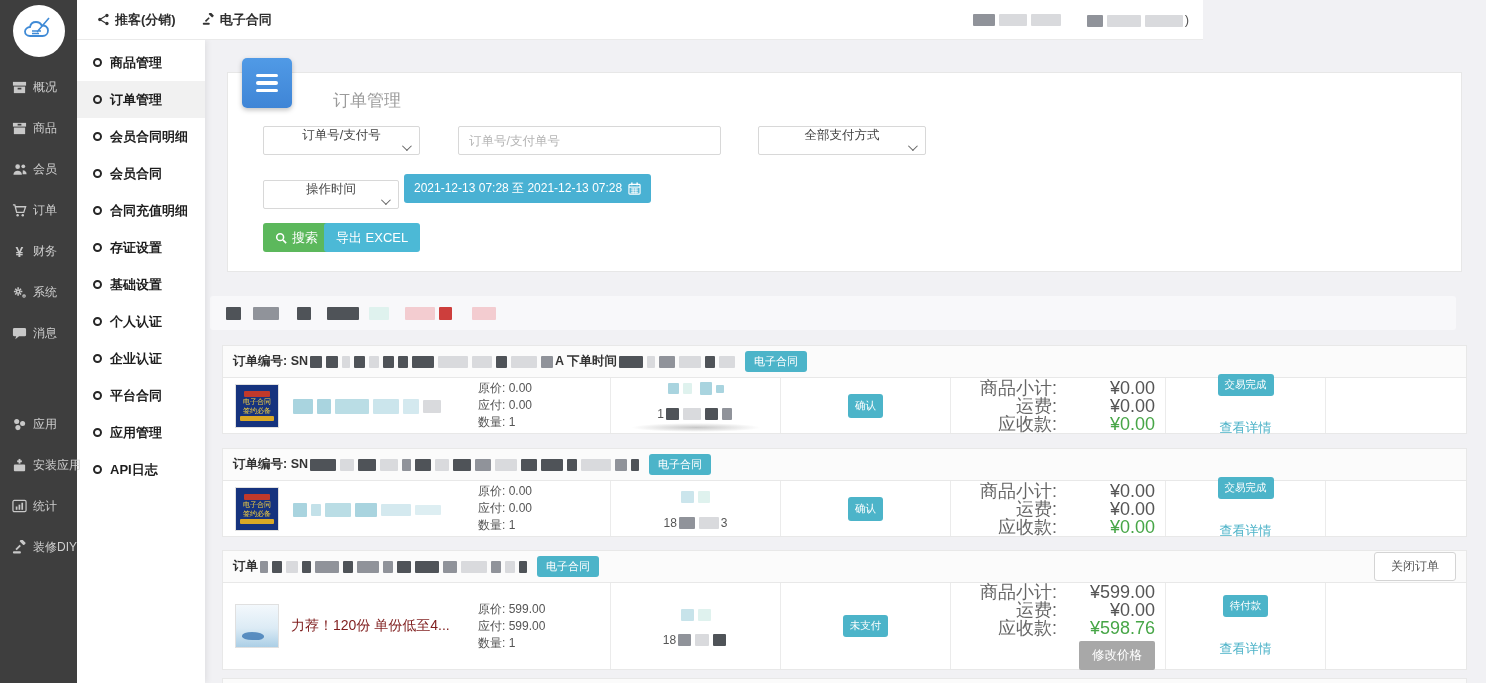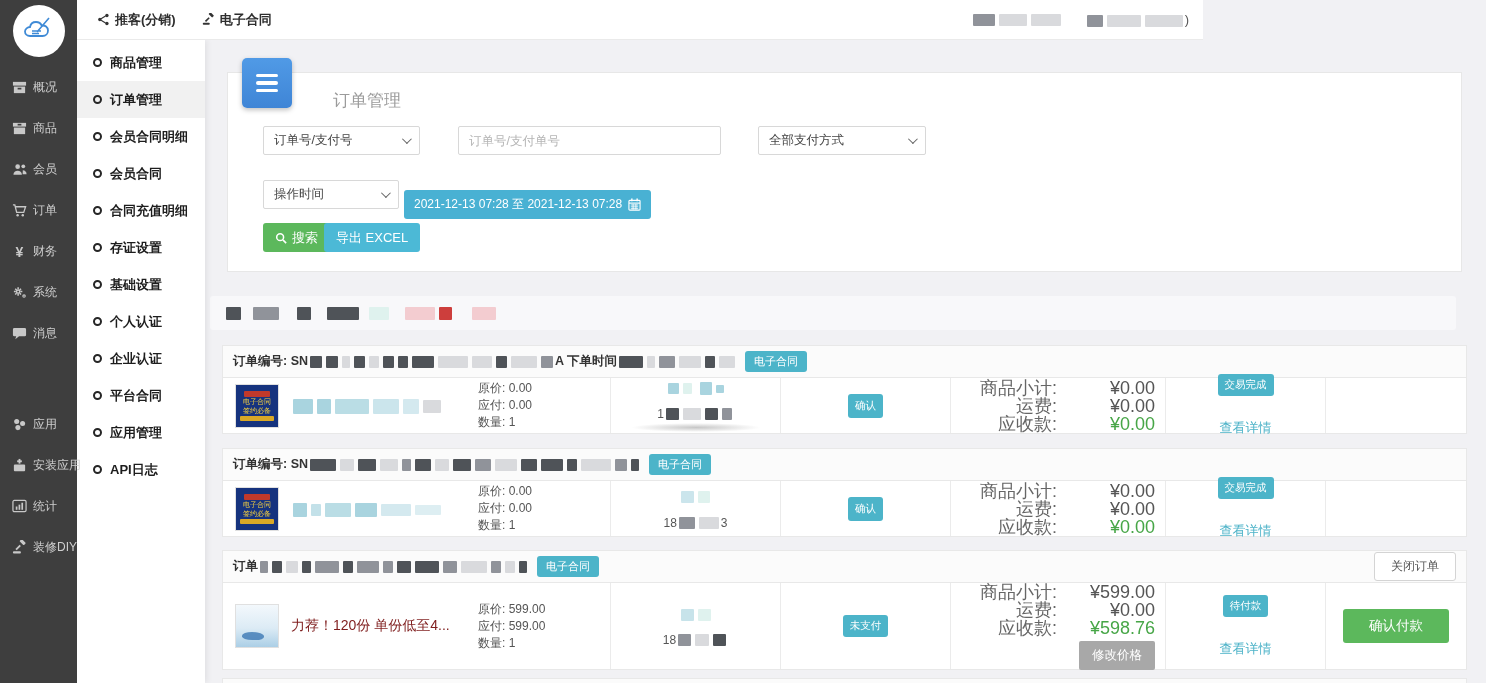--- a/index.html
+++ b/index.html
@@ -29,21 +29,21 @@
 
   
   .main { position:absolute; left:205px; top:40px; width:1281px; height:643px; background:#f1f1f4; }
   .panel { position:absolute; left:22px; top:32px; width:1235px; height:200px; background:#fff; border:1px solid #e7e7e7; }
   .burger { position:absolute; left:37px; top:18px; width:50px; height:50px; border-radius:5px;
             background:linear-gradient(180deg,#509ae6,#3f85d6); box-shadow:0 2px 5px rgba(0,0,0,.25);
             display:flex; flex-direction:column; align-items:center; justify-content:center; gap:4px; cursor:pointer; z-index:5; }
   .burger i { display:block; width:22px; height:3.5px; background:#fff; border-radius:2px; }
   .page-title { position:absolute; left:105px; top:48px; font-size:17px; color:#9b9b9b; }
 
-  .sel { position:absolute; height:29px; border:1px solid #d8d8d8; border-radius:2px; background:#fff; display:flex; align-items:center; padding:0 10px; font-size:12.5px; color:#444; cursor:pointer; }
+  .sel { position:absolute; height:29px; border:1px solid #d8d8d8; border-radius:2px; background:#fff; display:flex; align-items:center; padding:0 10px; font-size:12.5px; color:#444; cursor:pointer;flex-direction:column; }
   .sel .chev { margin-left:auto; width:7px; height:7px; border-right:1.6px solid #666; border-bottom:1.6px solid #666; transform:rotate(45deg) translateY(-2px); }
   .txt-input { position:absolute; height:29px; border:1px solid #d8d8d8; border-radius:2px; padding:0 10px; font-size:12.5px; color:#444; outline:none; font-family:inherit; }
   .txt-input::placeholder { color:#b5b5b5; }
   .date-btn { position:absolute; height:29px; background:#49b1d3; color:#fff; border:none; border-radius:3px; font-size:12px; display:flex; align-items:center; gap:6px; padding:0 10px; cursor:pointer; font-family:inherit; }
   .btn { position:absolute; height:29px; border:none; border-radius:3px; color:#fff; font-size:13px; display:flex; align-items:center; gap:5px; padding:0 12px; cursor:pointer; font-family:inherit; }
   .btn.green { background:#5cb85c; }
   .btn.teal { background:#4cb9d6; }
 
   
   .tabstrip { position:absolute; left:5px; top:256px; width:1246px; height:34px; background:#f8f8fa; border-radius:3px; display:flex; align-items:center; padding-left:14px; }
@@ -322,21 +322,21 @@
       <input class="txt-input" style="left: 230px; top: 53px; width: 263px;" placeholder="订单号/支付单号">
       <div class="sel" style="left:530px;top:53px;width:168px;">
         <span>全部支付方式</span>
           <span class="chev"></span>
       </div>
 
       <div class="sel" style="left:35px;top:107px;width:136px;">
         <span>操作时间</span>
           <span class="chev"></span>
       </div>
-      <button class="date-btn" style="left:176px;top:117px;justify-content:space-between;">
+      <button class="date-btn" style="left:176px;top:101px;justify-content:space-between;">
         <span>2021-12-13 07:28 至 2021-12-13 07:28</span>
         <span>
             <svg width="13" height="13" viewBox="0 0 14 14">
               <rect x="1" y="2.5" width="12" height="10.5" rx="1" fill="none" stroke="#fff" stroke-width="1.2"></rect>
               <path d="M1 5.5h12" stroke="#fff" stroke-width="1.2"></path>
               <rect x="3.4" y="0.5" width="1.5" height="3" fill="#fff"></rect>
               <rect x="9.1" y="0.5" width="1.5" height="3" fill="#fff"></rect>
               <path d="M3 7.5h8M3 9.5h8M3 11.5h8M5.5 6.5v6M8.5 6.5v6" stroke="#fff" stroke-width="0.9"></path>
             </svg>
           </span>
@@ -530,22 +530,19 @@
           <div class="trow">
               <span class="tl">应收款:</span>
               <span class="tv money-green">¥598.76</span>
             </div>
           <button class="btn-gray">修改价格</button>
         </div>
         <div class="col c-stat">
           <span class="status-badge">待付款</span>
           <span class="detail-link">查看详情</span>
         </div>
-        <div class="col c-act">
-          <button class="btn-confirm-pay">确认付款</button>
-        </div>
       </div>
     </div>
 
     <div class="card" style="top:638px;height:5px;background:#fbfbfb;border-bottom:none;"></div>
 
   </div>
 </div>
 
 </body></html>

